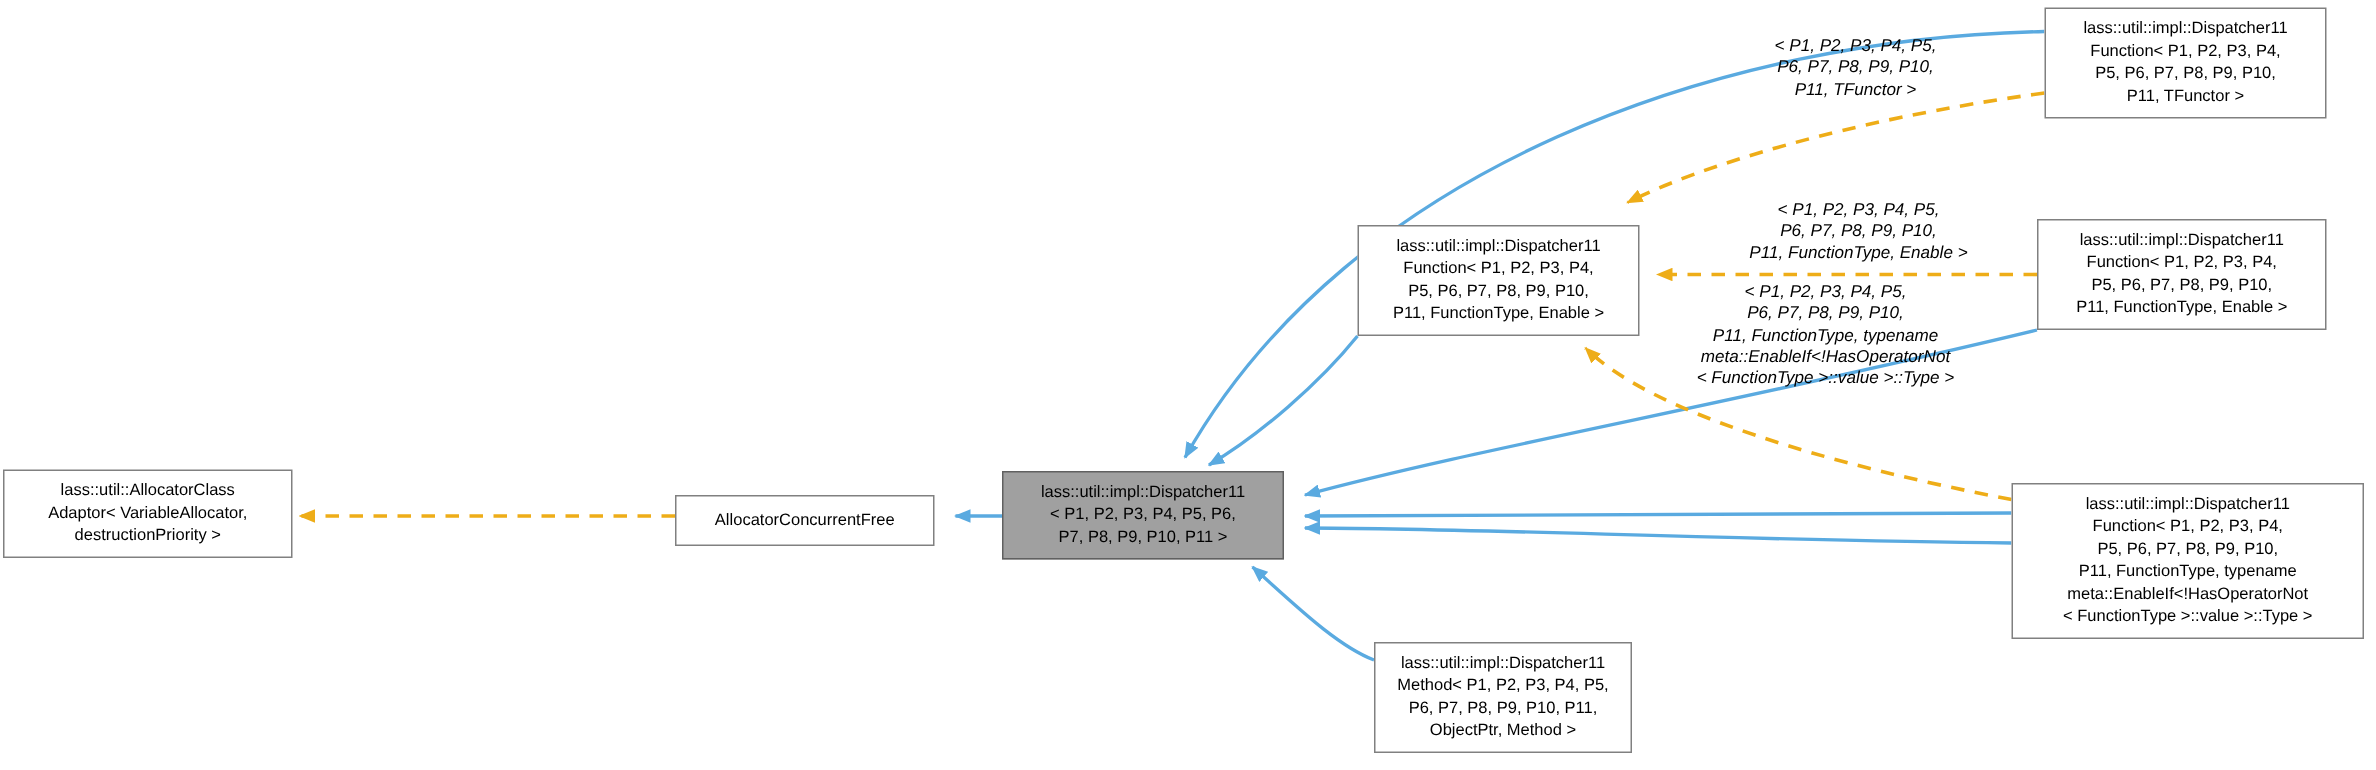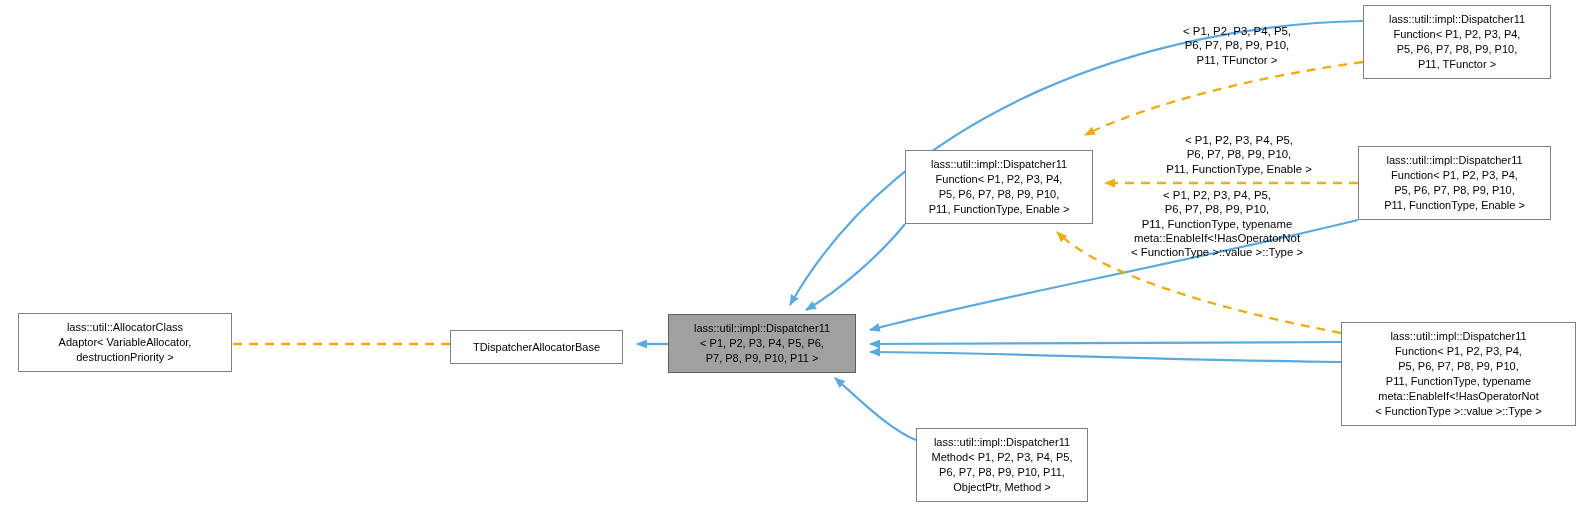--- a/index.html
+++ b/index.html
@@ -45,20 +45,21 @@
   }
   .edge-label {
     position: absolute;
     color: #000000;
     font-size: 11.4px;
     line-height: 14.3px;
     text-align: center;
     white-space: pre-line;
     z-index: 4;
     background: transparent;
+    font-style: italic;
   }
 </style>
 </head>
 <body>
 
 <div id="diagram-root">
 
   <svg class="edges" viewBox="0 0 1584 513" xmlns="http://www.w3.org/2000/svg">
     <defs>
       <marker id="arrow-blue" markerWidth="11" markerHeight="9" refX="10" refY="4.5" orient="auto" markerUnits="userSpaceOnUse">
@@ -80,25 +81,25 @@
     </g>
 
     <g fill="none" stroke="#eead18" stroke-width="2.4" stroke-dasharray="9,7">
       <path d="M450,344 L200,344" marker-end="url(#arrow-orange)"></path>
       <path d="M1363,62 C1230,80 1130,112 1085,135" marker-end="url(#arrow-orange)"></path>
       <path d="M1358,183 L1105,183" marker-end="url(#arrow-orange)"></path>
       <path d="M1341,333 C1220,310 1100,275 1057,232" marker-end="url(#arrow-orange)"></path>
     </g>
   </svg>
 
-  <div class="node" style="left:18px;top:313px;width:214px;height:59px;">lass::util::AllocatorClass
+  <div class="node" style="left:2px;top:313px;width:193px;height:59px;">lass::util::AllocatorClass
 Adaptor&lt; VariableAllocator,
 destructionPriority &gt;</div>
 
-  <div class="node" style="left:450px;top:330px;width:173px;height:28px;">TDispatcherAllocatorBase</div>
+  <div class="node" style="left:450px;top:330px;width:173px;height:28px;">AllocatorConcurrentFree</div>
 
   <div class="node central" style="left:668px;top:314px;width:188px;height:59px;">lass::util::impl::Dispatcher11
 &lt; P1, P2, P3, P4, P5, P6,
 P7, P8, P9, P10, P11 &gt;</div>
 
   <div class="node" style="left:905px;top:150px;width:188px;height:74px;">lass::util::impl::Dispatcher11
 Function&lt; P1, P2, P3, P4,
 P5, P6, P7, P8, P9, P10,
 P11, FunctionType, Enable &gt;</div>
 

